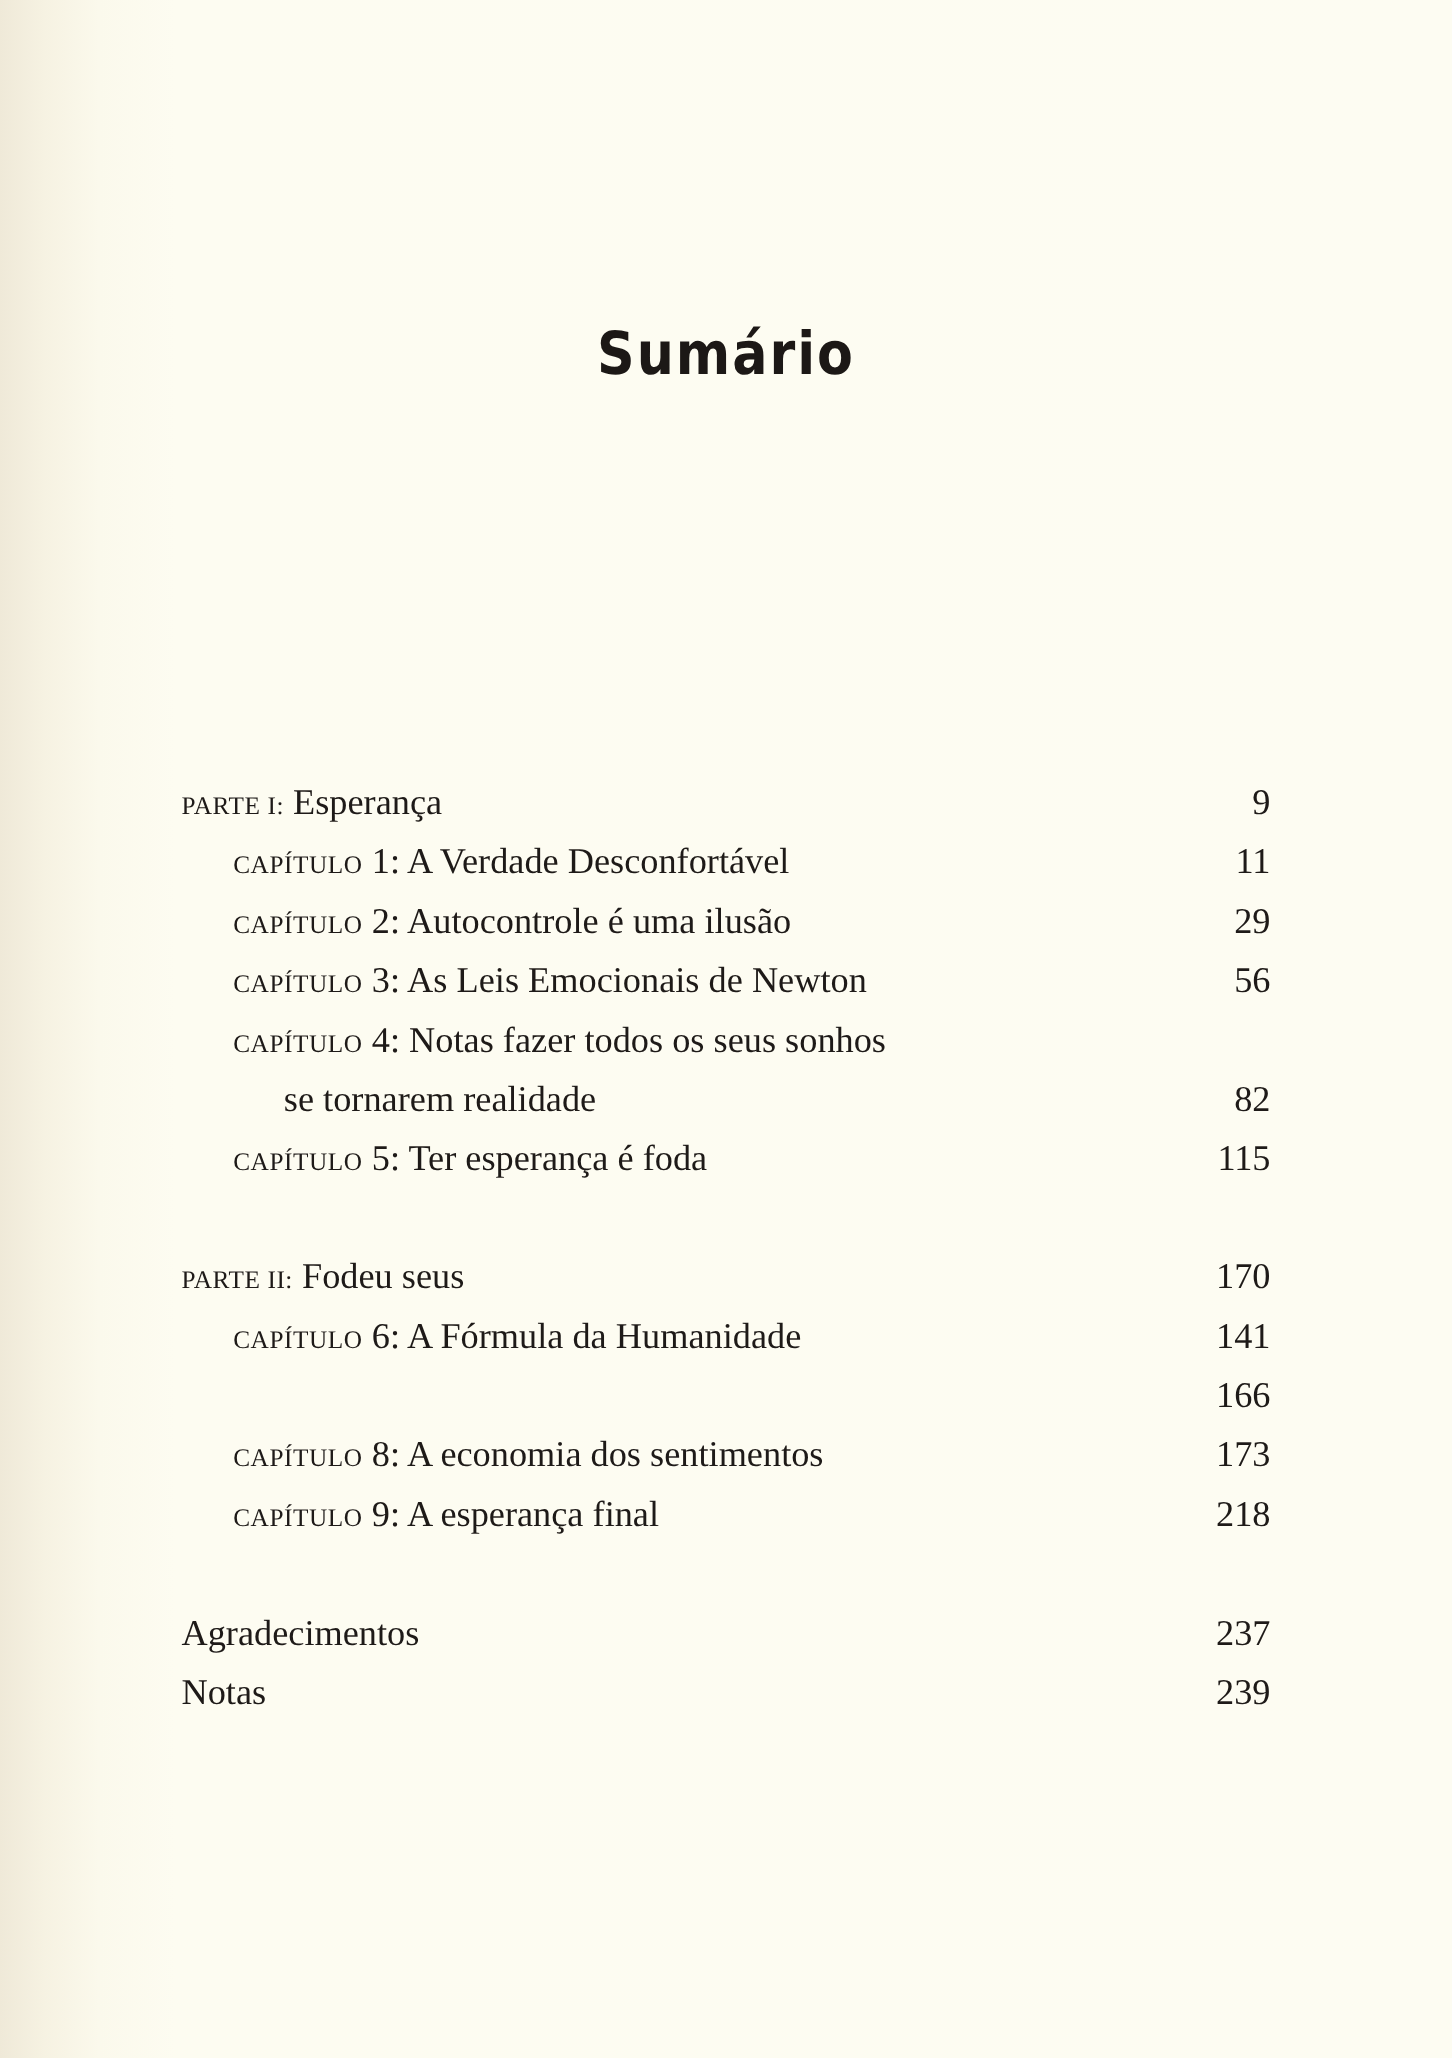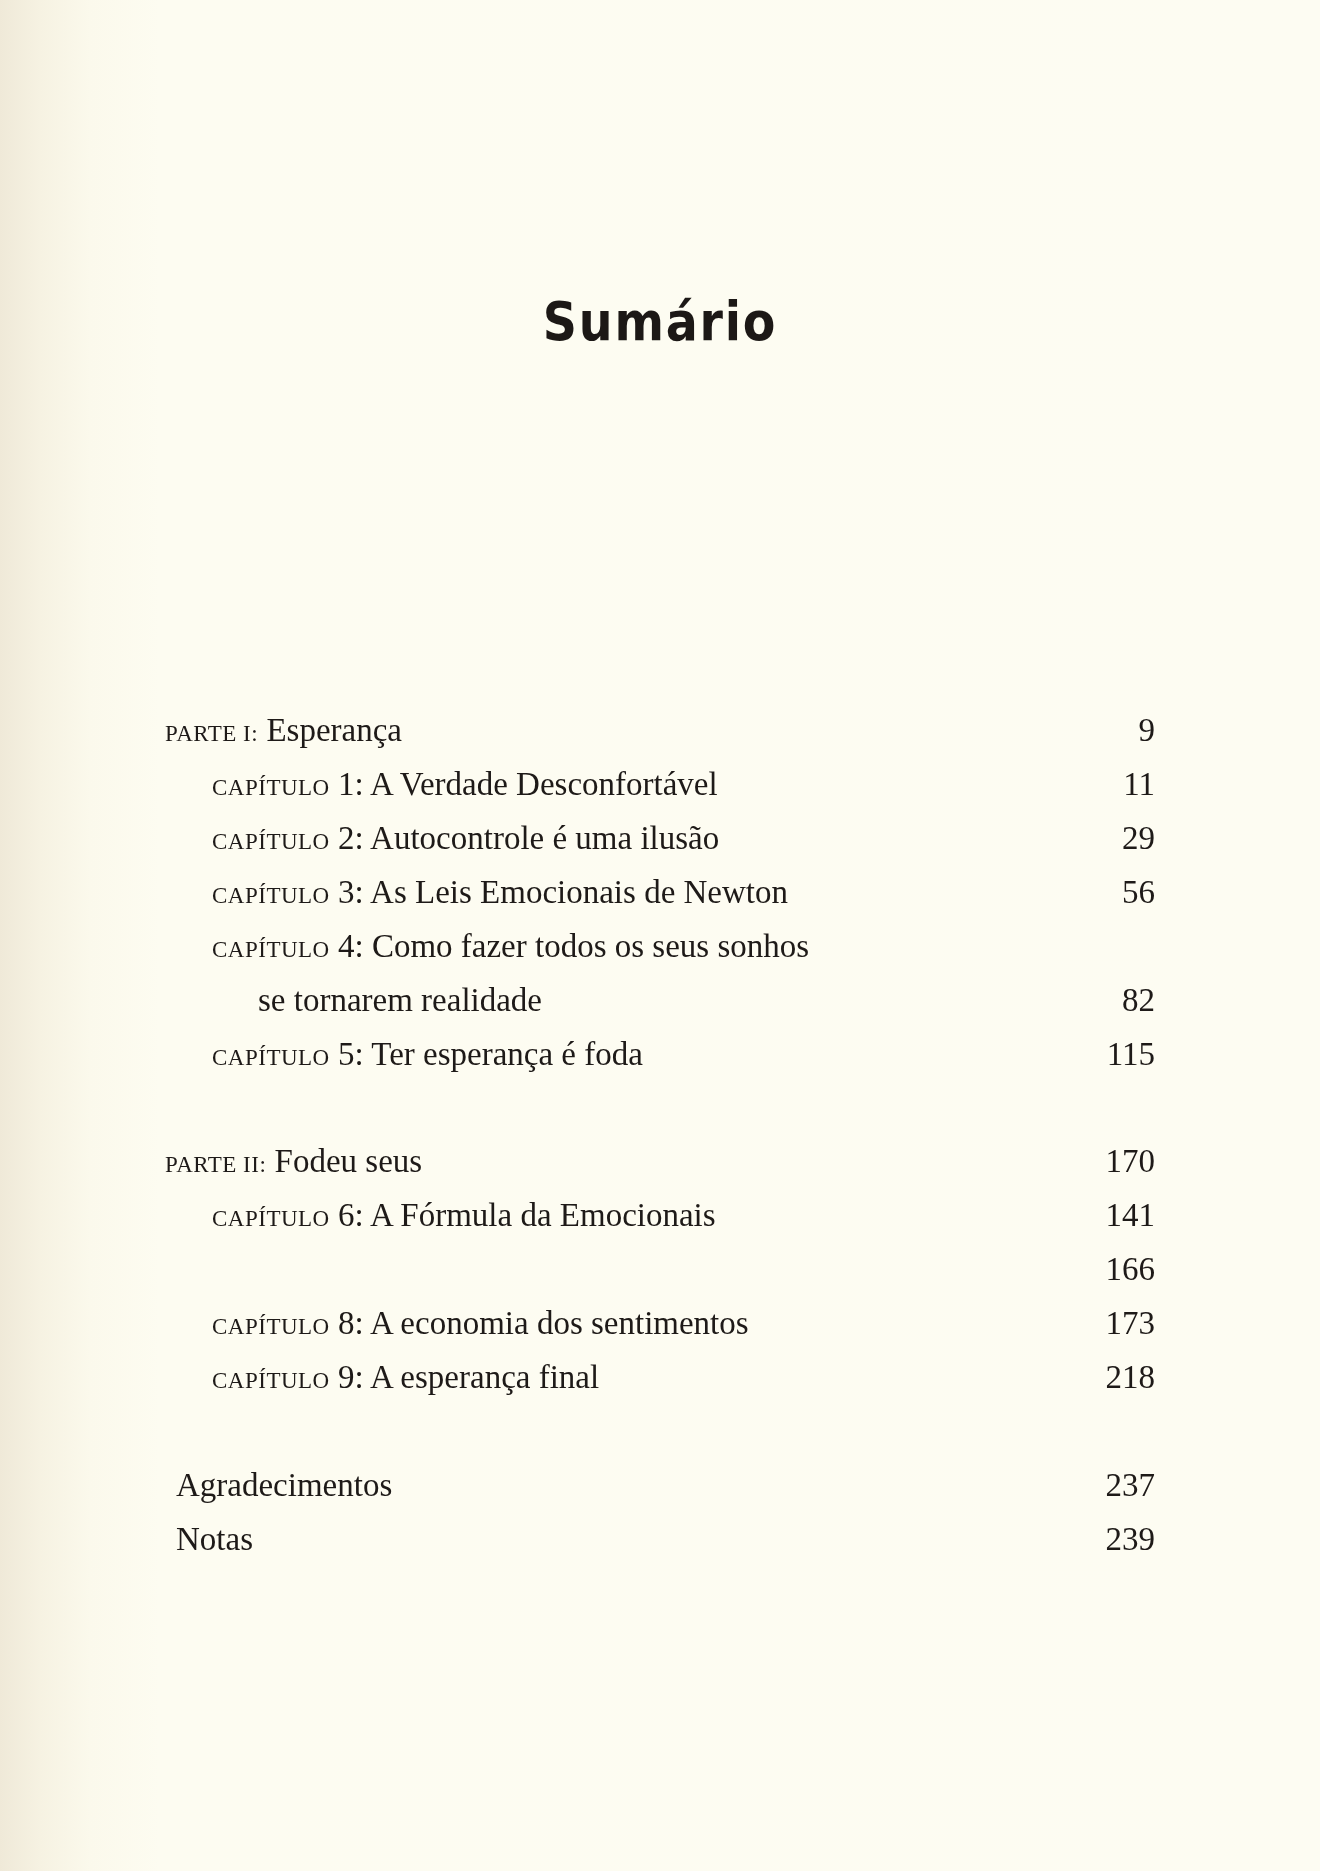--- a/index.html
+++ b/index.html
@@ -22,21 +22,21 @@
   .row {
     position:absolute; left:0; width:1320px; height:50px;
     font-size:33px; line-height:50px;
   }
   .row .label { position:absolute; white-space:nowrap; }
   .row .page { position:absolute; right:165px; text-align:right; }
   .sc { font-size:23px; letter-spacing:0.5px; text-transform:uppercase;text-align:right; }
   .part .label { left:165px; }
   .chap .label { left:212px;font-family:Liberation Serif, serif; }
   .cont .label { left:258px; }
-  .back .label { left:165px;margin-left:11px; }
+  .back .label { left:165px; }
 </style>
 </head>
 <body>
 
 <div class="title">Sumário</div>
 
 <div class="toc">
 
   <div class="row part" style="top:705px">
     <span class="label"><span class="sc">parte i:</span> <span>Esperança</span></span>
@@ -52,39 +52,39 @@
     <span class="label"><span class="sc">capítulo</span> <span>2:</span> <span>Autocontrole é uma ilusão</span></span>
     <span class="page">29</span>
   </div>
 
   <div class="row chap" style="top:867px">
     <span class="label"><span class="sc">capítulo</span> <span>3:</span> <span>As Leis Emocionais de Newton</span></span>
     <span class="page">56</span>
   </div>
 
   <div class="row chap" style="top:921px">
-    <span class="label"><span class="sc">capítulo</span> <span>4:</span> <span>Como fazer todos os seus sonhos</span></span>
+    <span class="label"><span class="sc">capítulo</span> <span>4:</span> <span>Notas fazer todos os seus sonhos</span></span>
   </div>
   <div class="row cont" style="top:975px">
     <span class="label">se tornarem realidade</span>
     <span class="page">82</span>
   </div>
 
   <div class="row chap" style="top:1029px">
     <span class="label"><span class="sc">capítulo</span> <span>5:</span> <span>Ter esperança é foda</span></span>
     <span class="page">115</span>
   </div>
 
   <div class="row part" style="top:1136px">
     <span class="label"><span class="sc">parte ii:</span> <span>Fodeu seus</span></span>
     <span class="page">170</span>
   </div>
 
   <div class="row chap" style="top:1190px">
-    <span class="label"><span class="sc">capítulo</span> <span>6:</span> <span>A Fórmula da Emocionais</span></span>
+    <span class="label"><span class="sc">capítulo</span> <span>6:</span> <span>A Fórmula da Humanidade</span></span>
     <span class="page">141</span>
   </div>
 
   <div class="row chap" style="top:1244px">
     <span class="page">166</span>
   </div>
 
   <div class="row chap" style="top:1298px">
     <span class="label"><span class="sc">capítulo</span> <span>8:</span> <span>A economia dos sentimentos</span></span>
     <span class="page">173</span>

